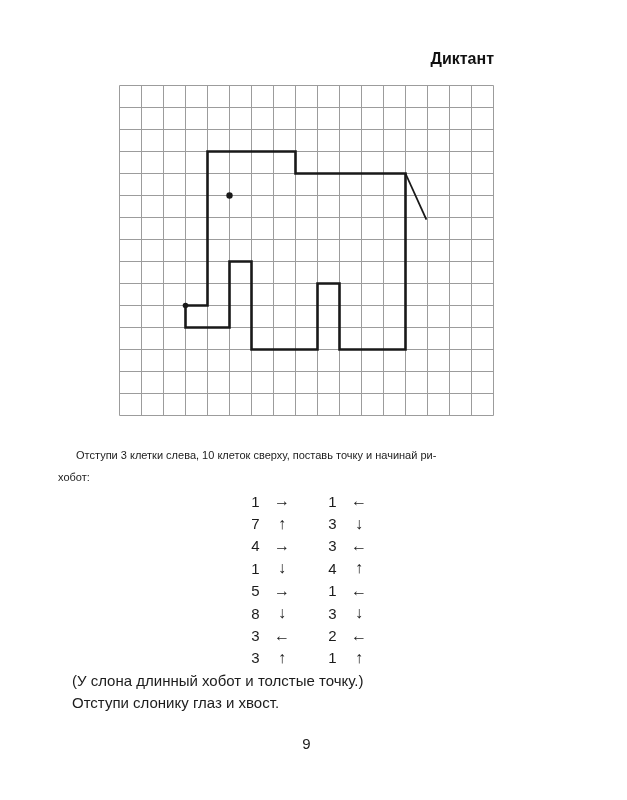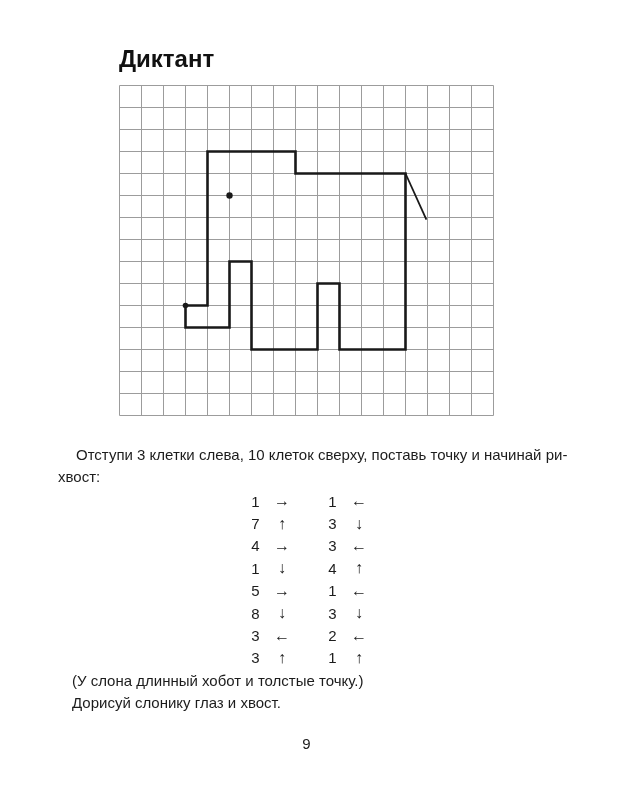--- a/index.html
+++ b/index.html
@@ -13,39 +13,39 @@
     position: relative;
     font-family: "Liberation Sans", sans-serif;
     color: #1c1c1c;
     overflow: hidden;
   }
   .page-title {
     position: absolute;
     left: 119px;
     top: 50px;
     width: 375px;
-    text-align: left;
-    font-size: 24px;
+    text-align: right;
+    font-size: 16px;
     line-height: 18px;
     font-weight: bold;
     color: #111;
   }
   .grid-figure {
     position: absolute;
     left: 119px;
     top: 85px;
     width: 376px;
     height: 333px;
   }
   .instruction {
     position: absolute;
     left: 58px;
     top: 444px;
     width: 516px;
-    font-size: 15px;
+    font-size: 11px;
     line-height: 22px;
   }
   .instruction .line-first {
     text-indent: 18px;
   }
   .steps {
     position: absolute;
     left: 248px;
     top: 490px;
     display: flex;
@@ -134,21 +134,21 @@
         <line y1="330.5" y2="330.5" x1="0.5" x2="374.5"></line>
       </g>
       <polygon points="66.5,220.5 88.5,220.5 88.5,66.5 176.5,66.5 176.5,88.5 286.5,88.5 286.5,264.5 220.5,264.5 220.5,198.5 198.5,198.5 198.5,264.5 132.5,264.5 132.5,176.5 110.5,176.5 110.5,242.5 66.5,242.5" fill="none" stroke="#191919" stroke-width="2.6"></polygon>
       <line x1="286.5" y1="88.5" x2="307.4" y2="134.7" stroke="#191919" stroke-width="1.8"></line>
       <circle cx="66.5" cy="220.5" r="2.8" fill="#191919"></circle>
       <circle cx="110.5" cy="110.5" r="3.2" fill="#191919"></circle>
     </svg></div>
 
 <div class="instruction">
   <div class="line-first">Отступи 3 клетки слева, 10 клеток сверху, поставь точку и начинай ри-</div>
-  <div>хвост:</div>
+  <div>хобот:</div>
 </div>
 
 <div class="steps">
   <div class="steps-col">
       <div class="step-row">
         <span class="step-count">1</span>
         <span class="step-arrow">→</span>
       </div>
       <div class="step-row">
         <span class="step-count">7</span>
@@ -210,16 +210,16 @@
       </div>
       <div class="step-row">
         <span class="step-count">1</span>
         <span class="step-arrow">↑</span>
       </div>
     </div>
 </div>
 
 <div class="conclusion">
   <div>(У слона длинный хобот и толстые точку.)</div>
-  <div>Дорисуй слонику глаз и хвост.</div>
+  <div>Отступи слонику глаз и хвост.</div>
 </div>
 
 <div class="page-number">9</div>
 
 </body></html>

